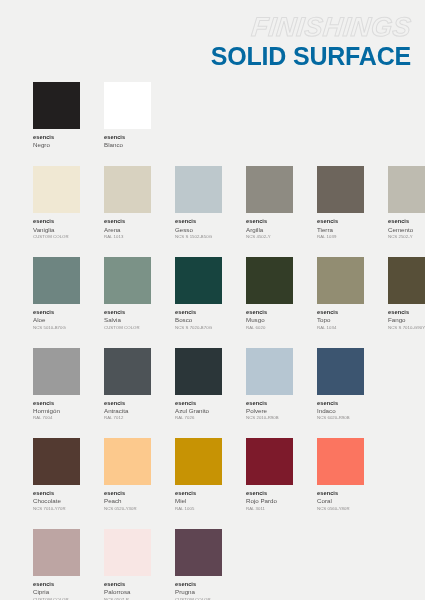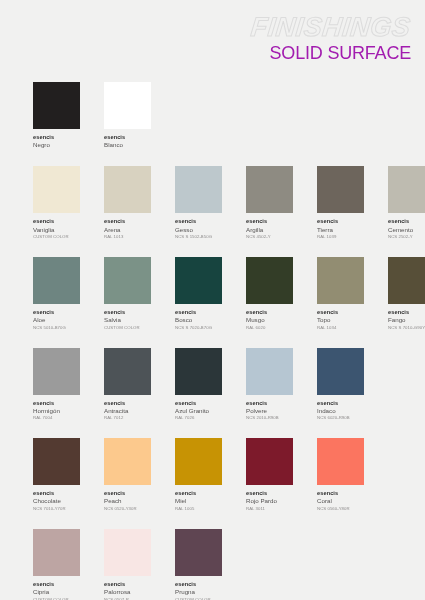--- a/index.html
+++ b/index.html
@@ -36,23 +36,23 @@
     letter-spacing: 0.5px;
     color: transparent;
     -webkit-text-stroke: 1px #dcdcdc;
     font-style: italic;
     transform: skewX(-6deg);
     display: block;
     margin-bottom: 3px;
     text-transform: uppercase;
   }
   .header-title {
-    font-size: 18px;
-    font-weight: normal;
-    color: #a21caf;
+    font-size: 25px;
+    font-weight: bold;
+    color: #0369a1;
     letter-spacing: -0.2px;
     display: block;
     text-transform: uppercase;
   }
 
   
   .rows {
     position: absolute;
     top: 82px;
     left: 33px;

